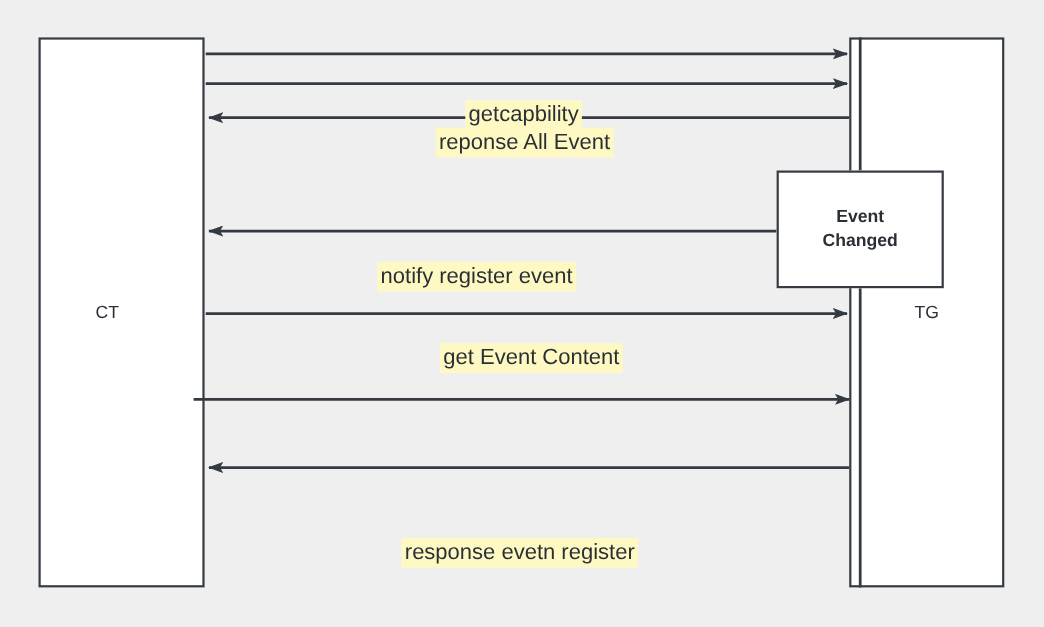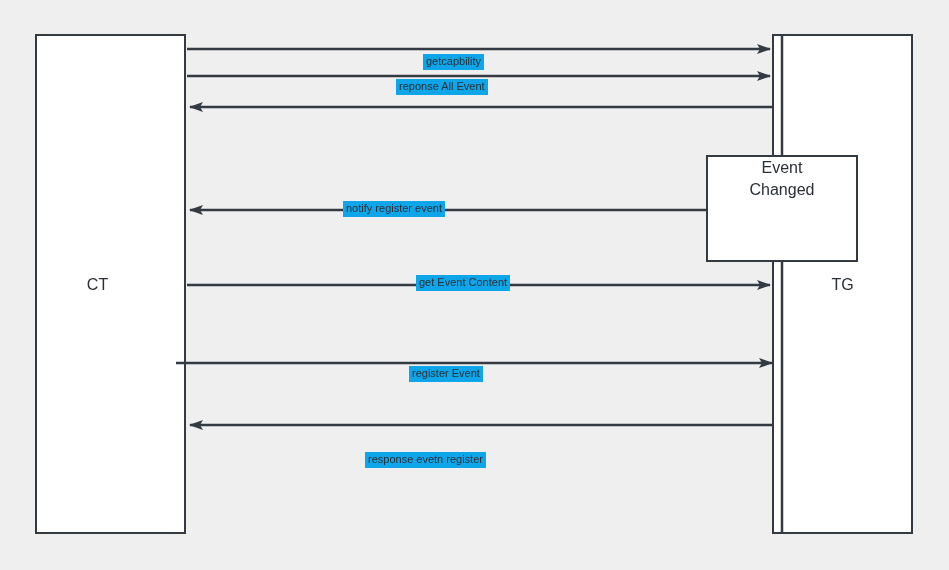--- a/index.html
+++ b/index.html
@@ -27,45 +27,48 @@
     color: #2a2f36;
     white-space: nowrap;
     text-align: center;
   }
   .note-box {
     position: absolute;
     background: #ffffff;
     border: 2px solid #333a42;
     box-sizing: border-box;
     display: flex;
+    align-items: center;
     justify-content: center;
+    font-weight: bold;
   }
   .note-text {
     font-size: 16px;
     color: #2a2f36;
     line-height: 1.35;
     text-align: center;
     white-space: pre-line;
   }
   .msg-svg {
     position: absolute;
     left: 0;
     top: 0;
     width: 949px;
     height: 570px;
     pointer-events: none;
   }
   .msg-label {
     position: absolute;
-    background: #0ea5e9;
-    font-size: 11px;
+    background: #fef9c3;
+    font-size: 20px;
     color: #2a2f36;
     white-space: nowrap;
     padding: 1px 3px;
     line-height: 1.25;
+    margin-top: 37px;
   }
 </style>
 </head>
 <body>
 
 <div id="canvas">
 
   <div class="lifeline-box" style="left:35px; top:34px; width:151px; height:500px;"></div>
 
   <div class="lifeline-box" style="left:772px; top:34px; width:141px; height:500px;"></div>
@@ -107,19 +110,18 @@
 Changed</div>
   </div>
 
   <div class="msg-label" style="left:423px; top:54px;">getcapbility</div>
 
   <div class="msg-label" style="left:396px; top:79px;">reponse All Event</div>
 
 
   <div class="msg-label" style="left:343px; top:201px;">notify register event</div>
 
-  <div class="msg-label" style="left:416px; top:275px;">get Event Content</div>
+  <div class="msg-label" style="left:400px; top:275px;">get Event Content</div>
 
-  <div class="msg-label" style="left:409px; top:366px;">register Event</div>
 
   <div class="msg-label" style="left:365px; top:452px;">response evetn register</div>
 
 </div>
 
 </body></html>

